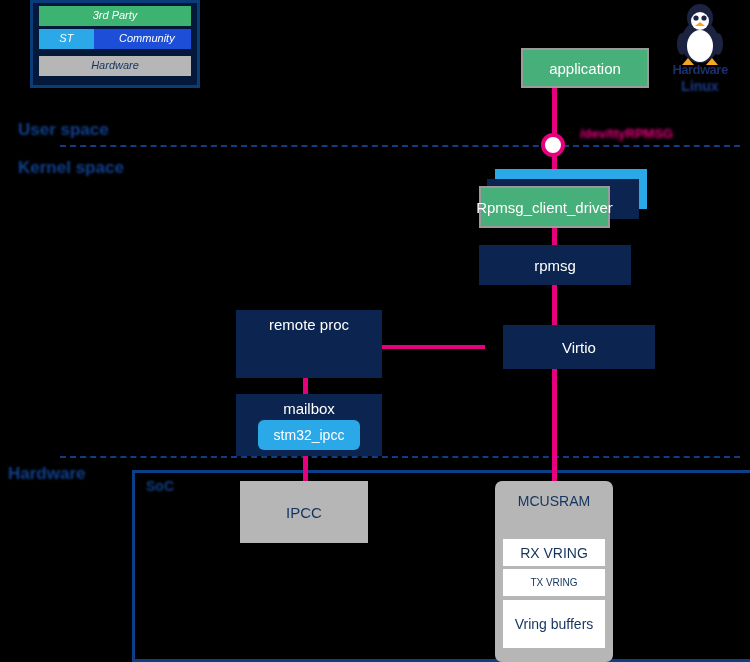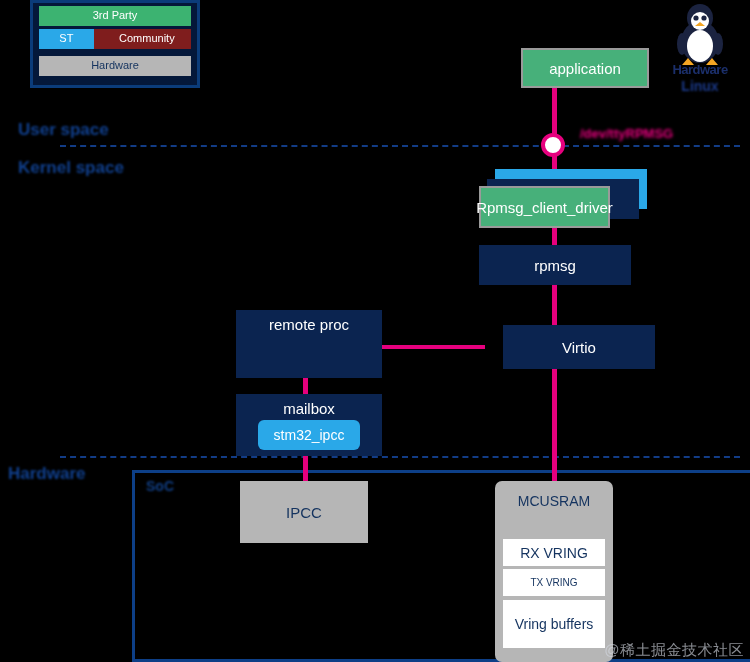--- a/index.html
+++ b/index.html
@@ -23,33 +23,34 @@
     left: 30px; top: 0px;
     width: 170px; height: 88px;
     border: 3px solid #0b3c7a;
     background: #04183a;
     padding: 3px 6px 6px 6px;
   }
   .legend-row {
     display: flex;
     width: 100%;
     margin-bottom: 3px;
+    font-style: italic;
   }
   .legend-cell {
     font-size: 11px;
     color: #ffffff;
     text-align: center;
     padding: 3px 0 4px 0;
     line-height: 13px;
     white-space: nowrap;
     overflow: hidden;
   }
   .lg-3rdparty { background: #3cb371; width: 100%; }
   .lg-st       { background: #2aa8e8; width: 36%; color:#ffffff; }
-  .lg-community{ background: #7f1d1d; width: 64%; padding-left: 9px; }
+  .lg-community{ background: #1d4ed8; width: 64%; padding-left: 9px; }
   .lg-hardware { background: #b6b6b6; width: 100%; color: #14335f; }
   .legend-spacer { height: 4px; }
 
   
   .logo-wrap {
     position: absolute;
     right: 8px; top: 2px;
     width: 84px; height: 96px;
     text-align: center;
   }
@@ -279,15 +280,14 @@
       <span>RX VRING</span>
     </div>
     <div class="box box-white" style="left:8px; top:88px; width:102px; height:27px; font-size:10px;">
       <span>TX VRING</span>
     </div>
     <div class="box box-white" style="left:8px; top:119px; width:102px; height:48px; font-size:14px;">
       <span>Vring buffers</span>
     </div>
   </div>
 
-  <div id="watermark">@稀土掘金技术社区</div>
 
 </div>
 
 </body></html>

